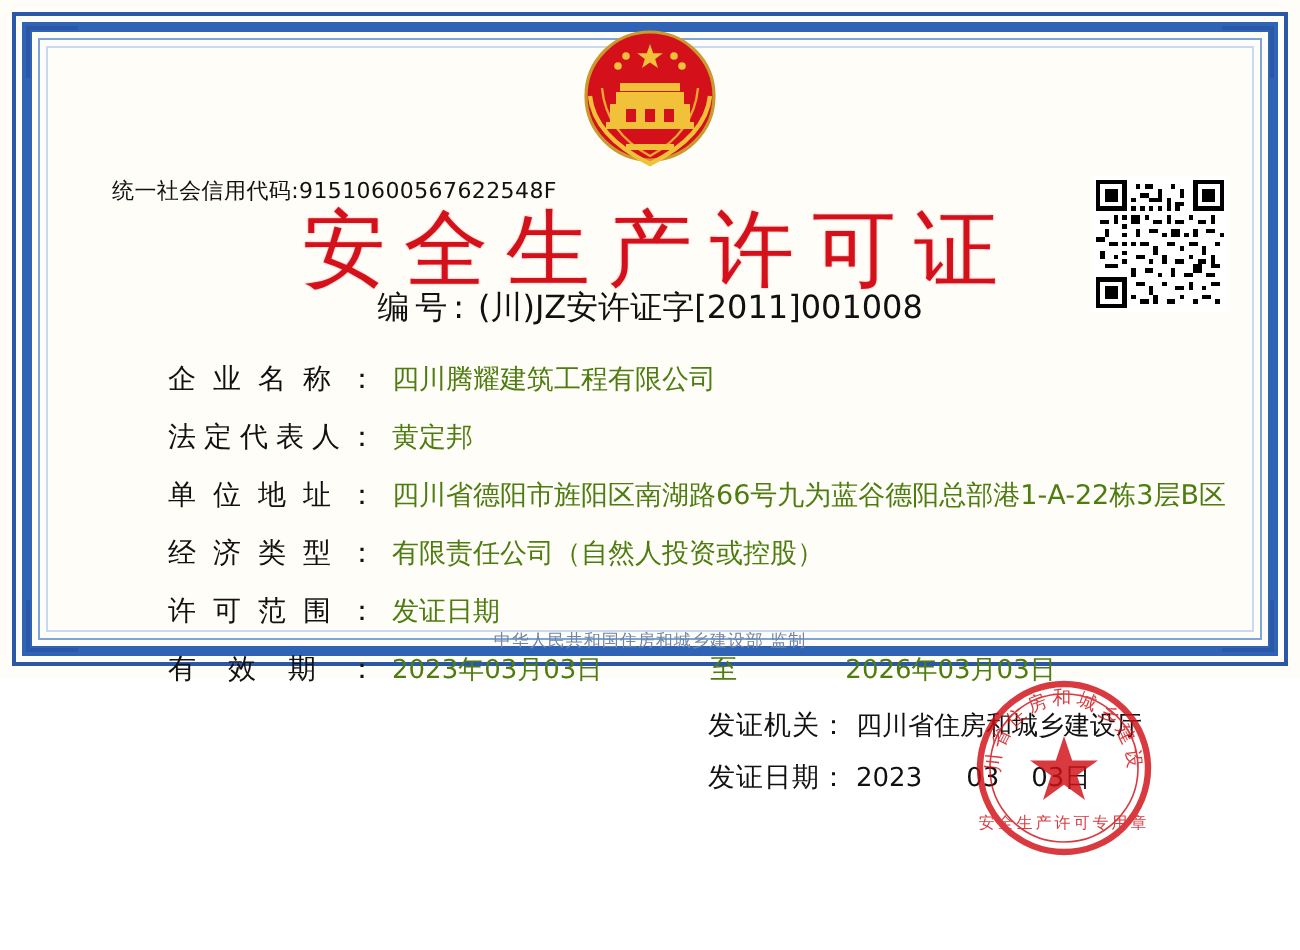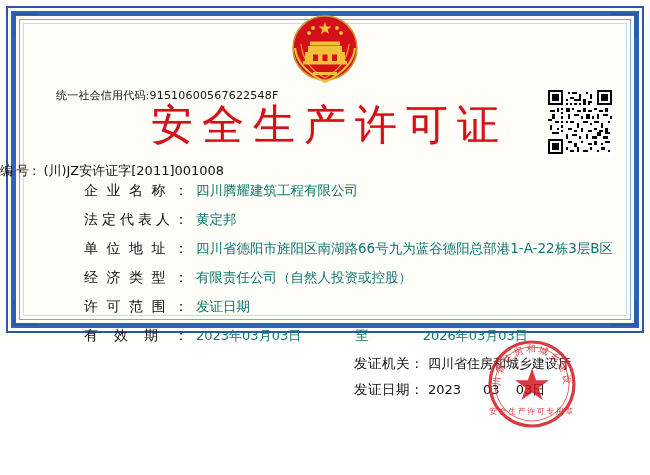--- a/index.html
+++ b/index.html
@@ -102,22 +102,23 @@
     letter-spacing: 9px;
     text-indent: 9px;
     font-family: "DejaVu Sans", "Liberation Sans", sans-serif;
     text-shadow: 0 0 1px rgba(212,17,26,0.5);
   }
 
   
   .number-line {
     position: absolute;
     left: 0; right: 0;
-    top: 162px;
-    font-size: 13px;
+    top: 144px;
+    text-align: center;
+    font-size: 16px;
     color: #111;
   }
   .number-line .lbl {
     letter-spacing: 3px;
   }
   .number-line .val {
     margin-left: 4px;
   }
 
   
@@ -142,21 +143,21 @@
     justify-content: space-between;
     padding-right: 8px;
     box-sizing: border-box;
     white-space: nowrap;
   }
   .field-label span.ch {
     display: inline-block;
   }
   .field-value {
     font-size: 13px;
-    color: #0f766e;
+    color: #4d7c0f;
     white-space: nowrap;
   }
   .field-value.cn {
     font-size: 13.5px;
   }
 
   
   .valid-row .field-value {
     display: flex;
     align-items: baseline;
@@ -479,14 +480,15 @@
       <circle cx="46" cy="46" r="37" fill="none" stroke="#d01016" stroke-width="0.8"></circle>
       <polygon fill="#d01016" points="46,30 50.1,42.2 63,42.2 52.5,49.8 56.5,62 46,54.4 35.5,62 39.5,49.8 29,42.2 41.9,42.2"></polygon>
       <path id="sealTop" d="M 14 46 A 32 32 0 0 1 78 46" fill="none"></path>
       <text font-size="9.5" fill="#d01016" font-family="'DejaVu Sans','Liberation Sans',sans-serif" letter-spacing="2.2">
         <textPath href="#sealTop" startOffset="50%" text-anchor="middle">四川省住房和城乡建设厅</textPath>
       </text>
       <text x="46" y="76" font-size="8" fill="#d01016" text-anchor="middle" font-family="'DejaVu Sans','Liberation Sans',sans-serif" letter-spacing="1.5">安全生产许可专用章</text>
     </svg>
   </div>
 
+  <div class="footer">中华人民共和国住房和城乡建设部 监制</div>
 
 </div>
 
 </body></html>

